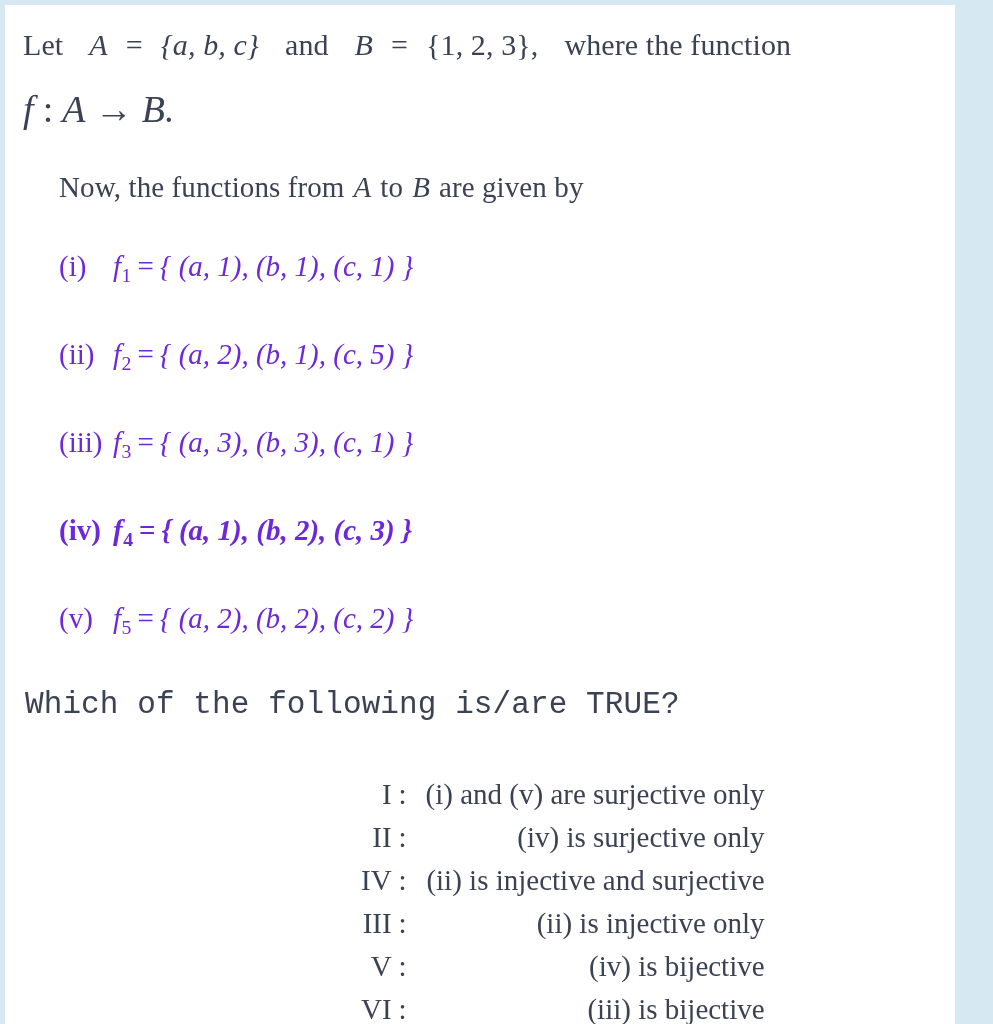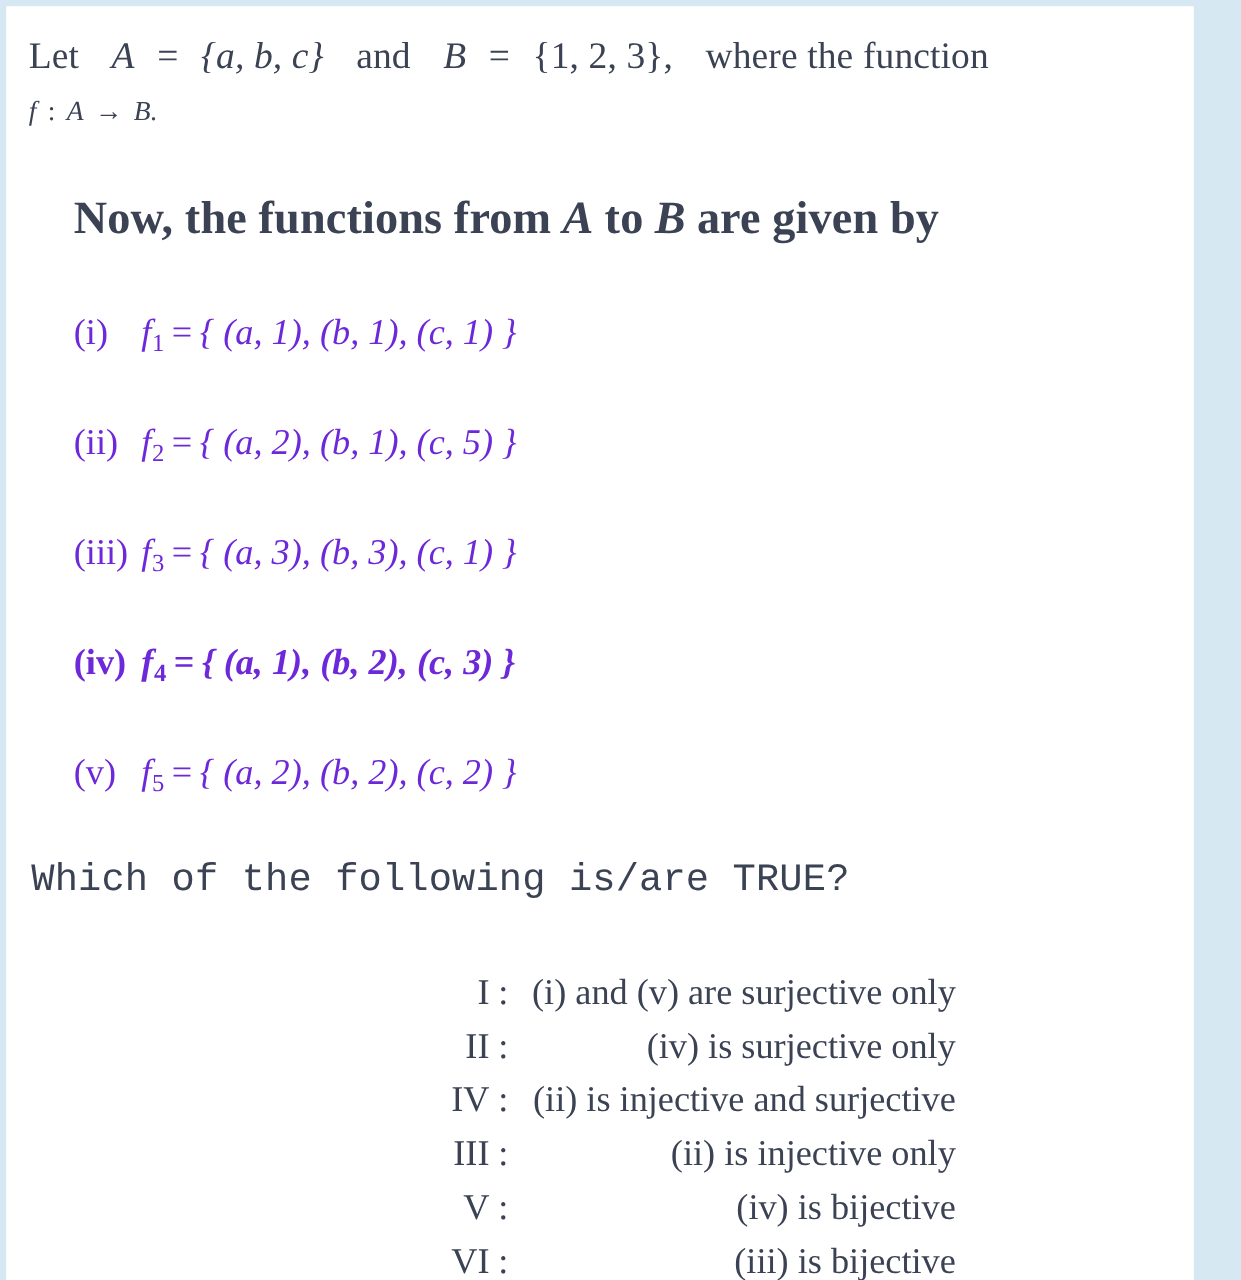--- a/index.html
+++ b/index.html
@@ -46,36 +46,35 @@
   .intro-1 {
     left: 18px;
     top: 22px;
     font-size: 30px;
     line-height: 36px;
     width: 920px;
     white-space: nowrap;
   }
   .intro-2 {
     left: 18px;
-    top: 66px;
-    font-size: 22px;
+    top: 86px;
+    font-size: 38px;
     line-height: 36px;
   }
 
   .mi { font-style: italic; }
   .gap-s { display: inline-block; width: 9px; }
   .gap-m { display: inline-block; width: 18px; }
   .gap-l { display: inline-block; width: 26px; }
 
   
   .now-line {
     left: 54px;
-    top: 148px;
-    font-size: 37px;
-    font-weight: bold;
+    top: 166px;
+    font-size: 29px;
   }
 
   
   .fn-row {
     position: absolute;
     left: 54px;
     font-size: 29px;
     white-space: nowrap;
     color: #6d28d9;
   }

